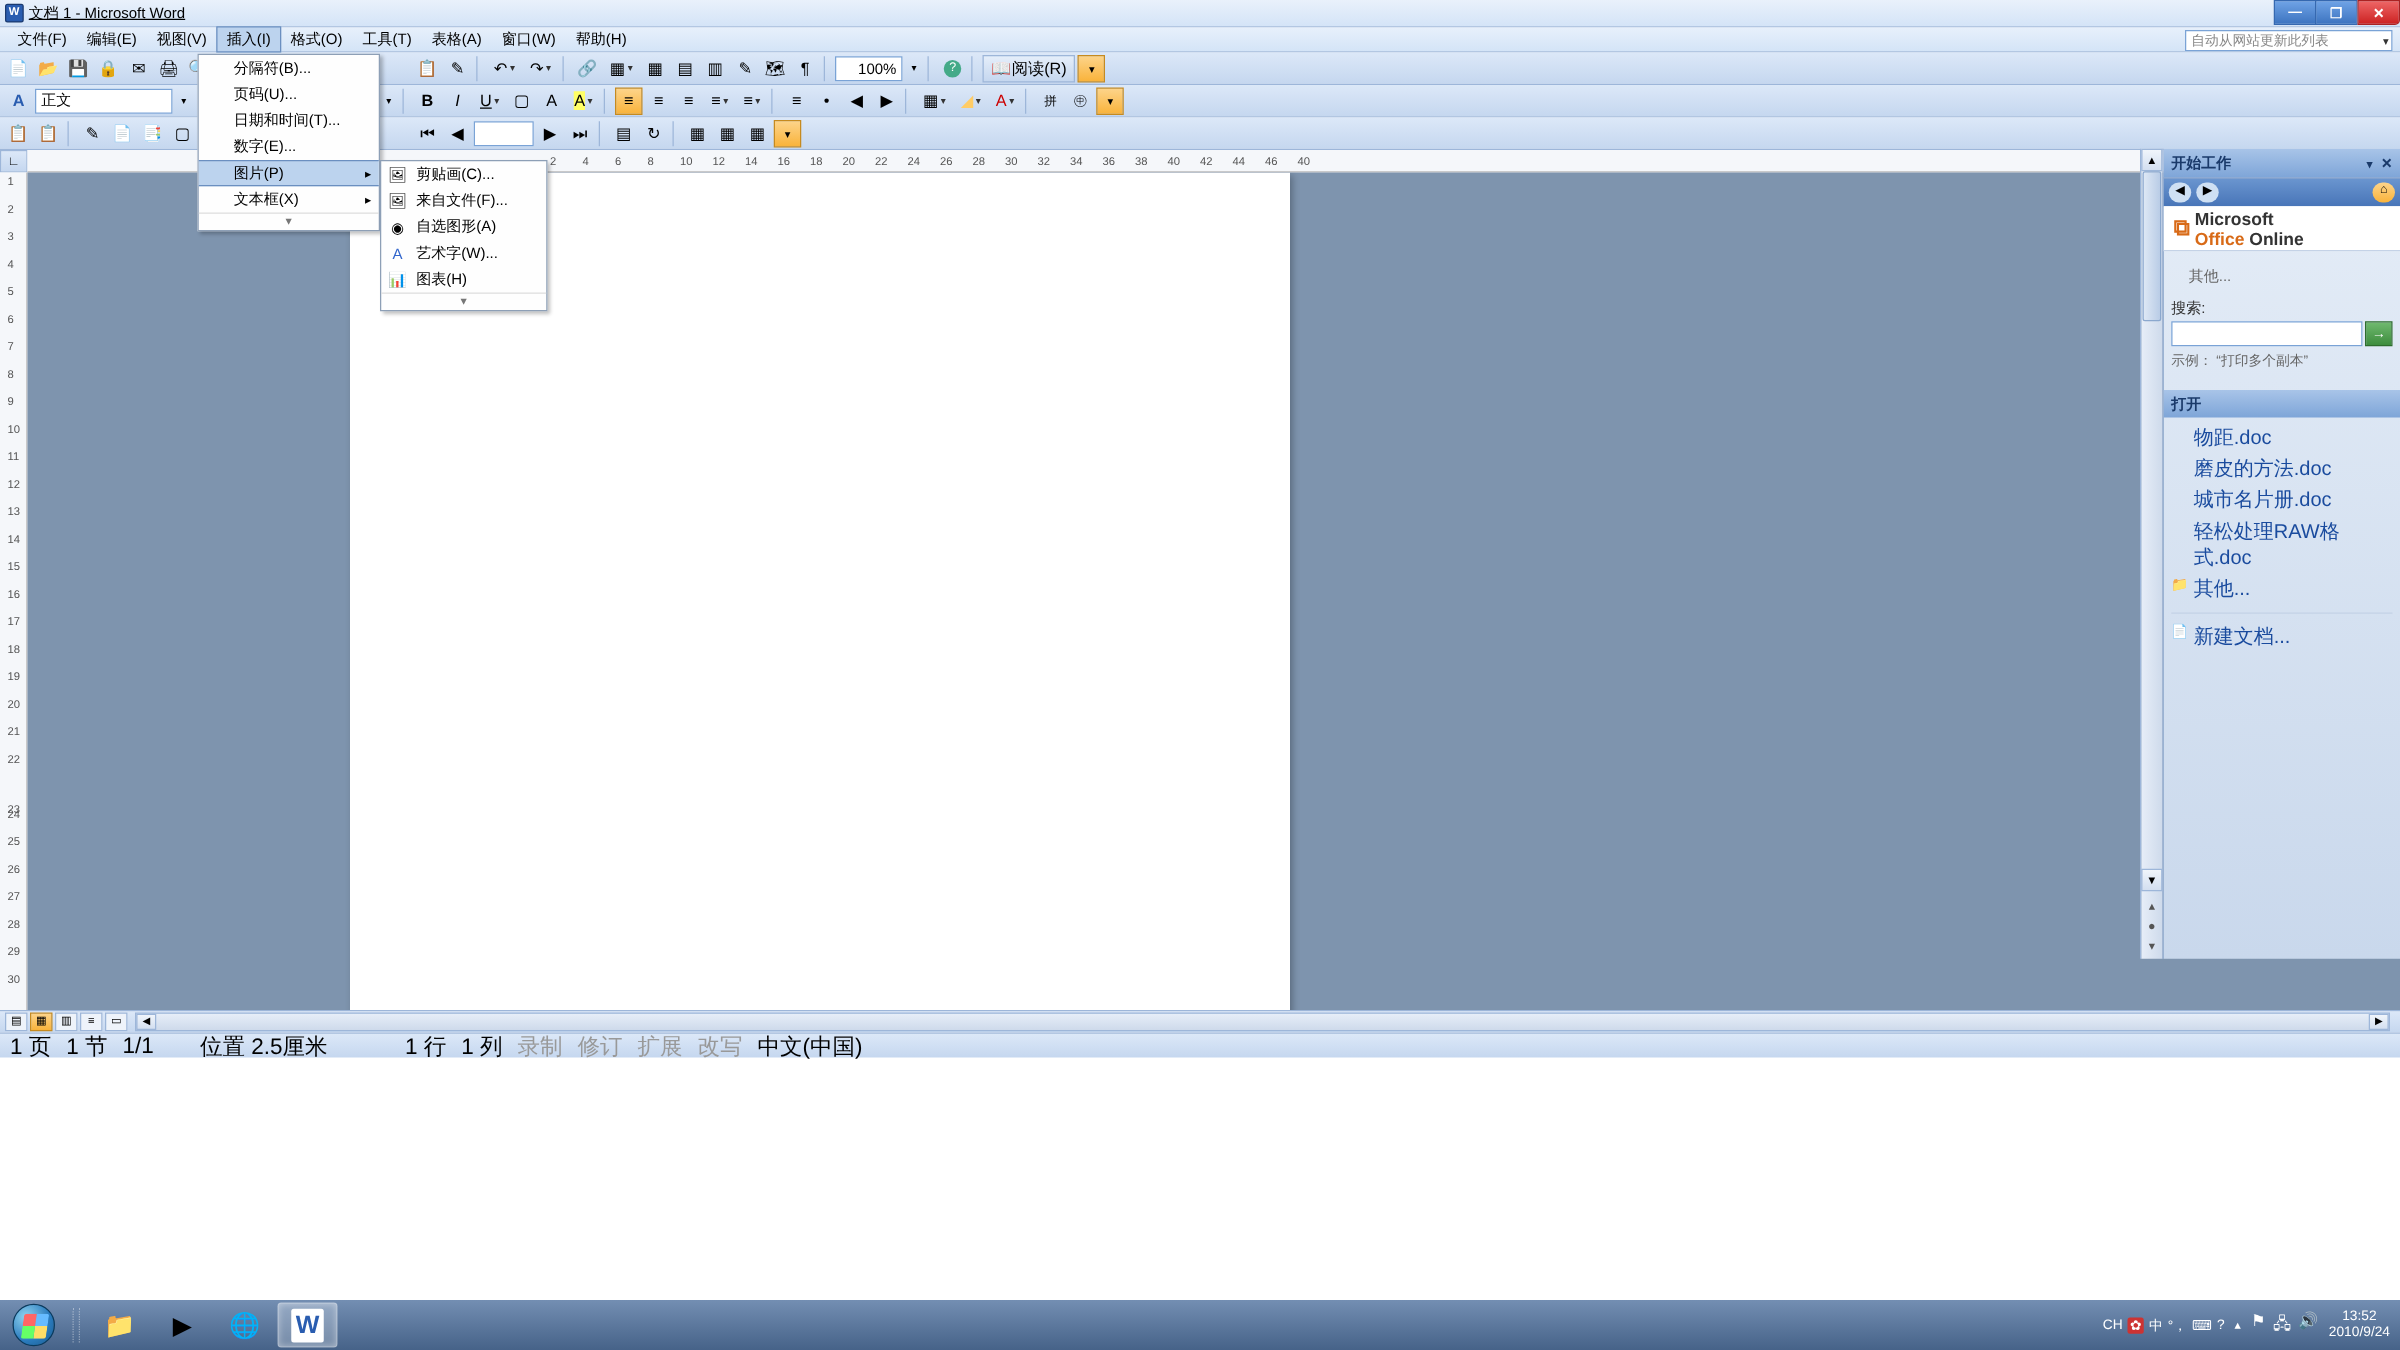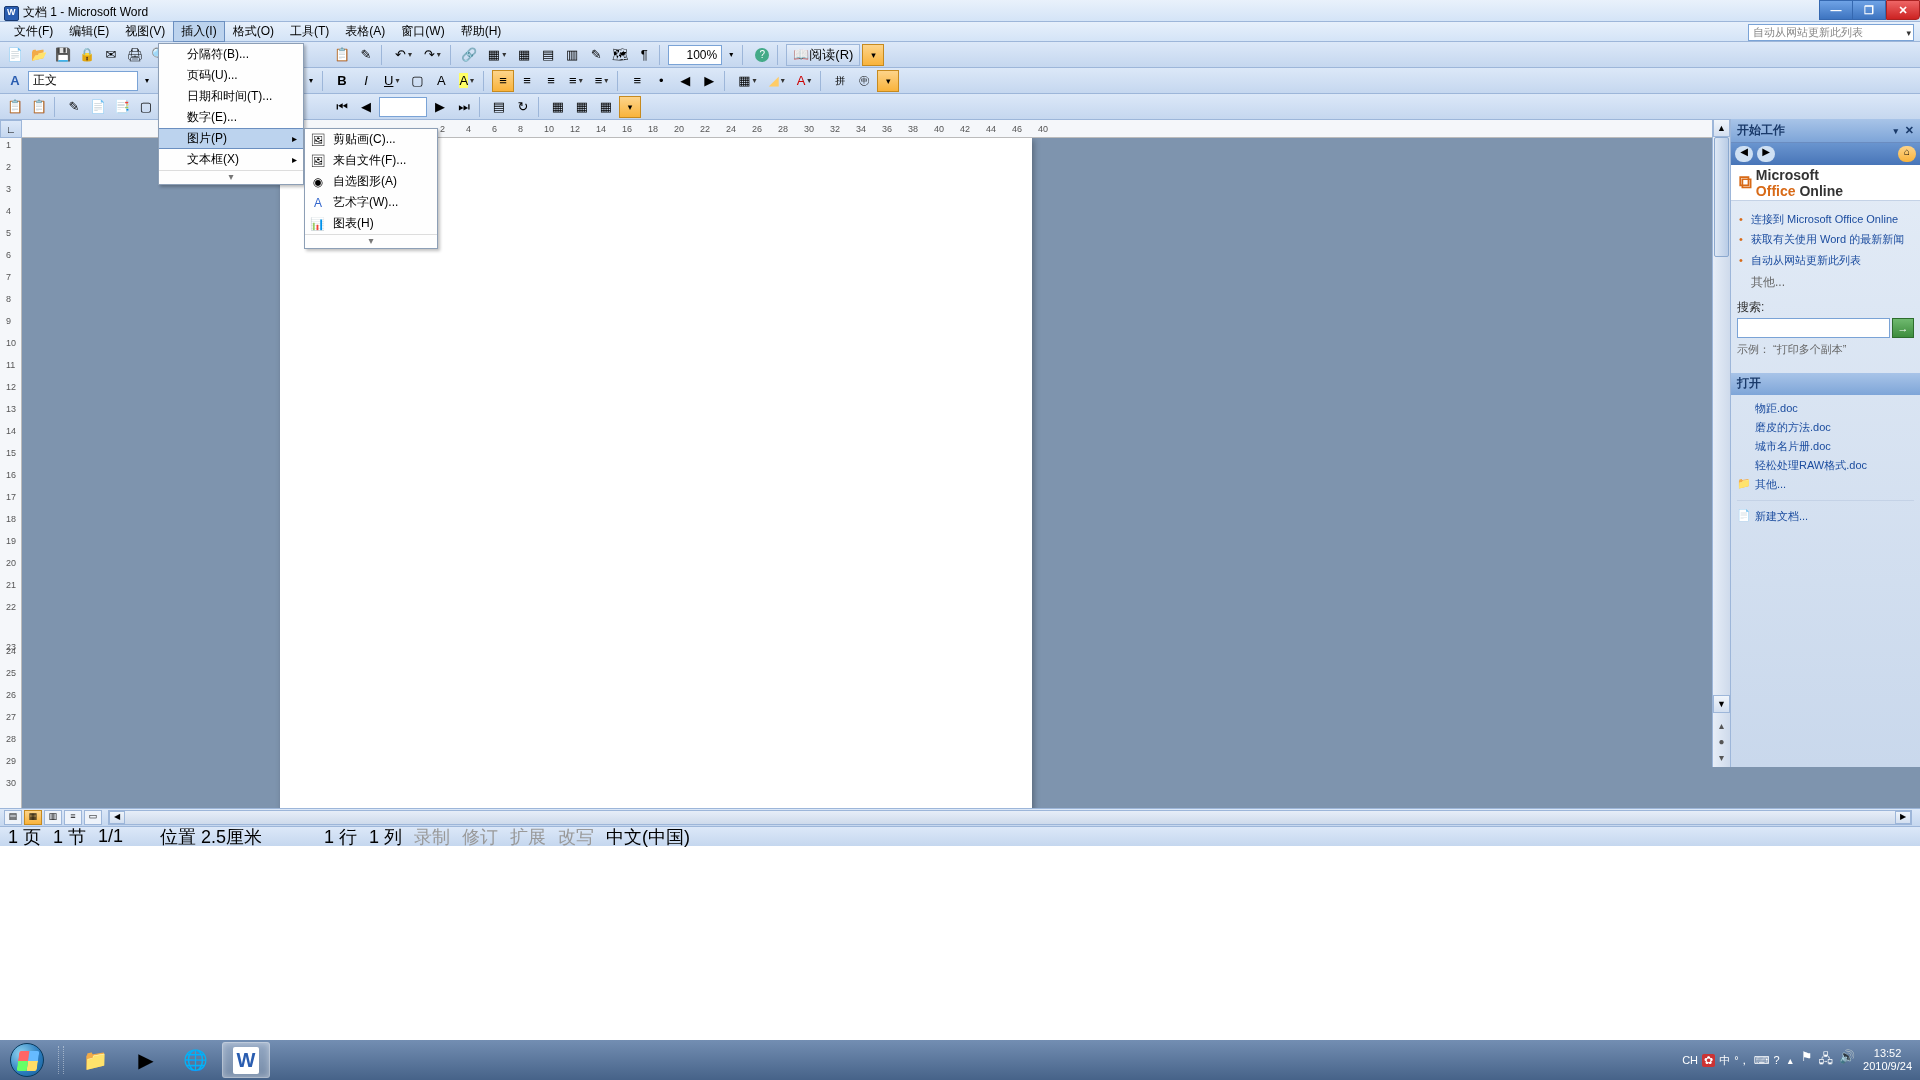--- a/index.html
+++ b/index.html
@@ -1,19 +1,19 @@
 <!DOCTYPE html>
 <html><head>
 <meta charset="utf-8">
 <style>
 * { margin: 0; padding: 0; box-sizing: border-box; font-family: "Microsoft YaHei", "SimSun", sans-serif; }
 body { width: 1920px; height: 1080px; overflow: hidden; user-select: none; background: #fff; }
 
 
-.titlebar { height: 22px; background: linear-gradient(to bottom, #e9f1fb, #d4e4f7); display: flex; align-items: flex-end; padding: 0 4px; border-bottom: 1px solid #9db6d9; }
+.titlebar { height: 22px; background: linear-gradient(to bottom, #e9f1fb, #d4e4f7); display: flex; align-items: center; padding: 0 4px; border-bottom: 1px solid #9db6d9; text-decoration: underline; }
 .titlebar .appicon { width: 15px; height: 15px; background: #2a5db0; border: 1px solid #1a3a70; display: inline-block; margin-right: 4px; border-radius: 2px; position: relative; }
 .titlebar .appicon::after { content: "W"; color: #fff; font-size: 9px; font-weight: bold; position: absolute; top: 0; left: 2px; }
 .title-text { font-size: 12px; color: #000; }
 .wincontrols { position: absolute; right: 0; top: 0; display: flex; }
 .wincontrols div { width: 34px; height: 20px; display: flex; align-items: center; justify-content: center; font-size: 11px; font-weight: bold; color: #fff; }
 .wincontrols .min, .wincontrols .max { background: linear-gradient(to bottom, #6fa3e6, #3d74c0); border: 1px solid #3568b0; margin-left: -1px; }
 .wincontrols .close { background: linear-gradient(to bottom, #e66, #c22); border: 1px solid #a22; border-radius: 0 0 4px 0; }
 
 
 .menubar { height: 20px; background: linear-gradient(to bottom, #e7f0fb, #d4e4f7); display: flex; align-items: center; padding: 0 6px; font-size: 12px; border-bottom: 1px solid #9db6d9; }
@@ -86,21 +86,21 @@
 .tp-body li::before { content: "•"; position: absolute; left: 2px; color: #d86a17; }
 .tp-body .plain { color: #666; padding-left: 14px; margin-top: 4px; }
 .tp-search { margin-top: 8px; }
 .tp-search label { display: block; color: #333; margin-bottom: 2px; }
 .tp-search .row { display: flex; gap: 2px; }
 .tp-search input { flex: 1; height: 20px; border: 1px solid #7aa3d6; padding: 0 2px; font-size: 11px; }
 .tp-search button { width: 22px; height: 20px; background: linear-gradient(to bottom,#6fb96f,#3d8d3d); border: 1px solid #2d6d2d; color: #fff; font-size: 11px; }
 .tp-ex { color: #666; font-size: 11px; margin-top: 4px; }
 .tp-section-h { height: 22px; background: linear-gradient(to bottom,#a8c4e8,#7ea5d8); color: #1a3a6a; font-weight: bold; display: flex; align-items: center; padding: 2px 6px; margin-top: 8px; }
 .tp-files { padding: 4px 6px; }
-.tp-files a { display: block; color: #1a4b9e; padding: 2px 0 2px 18px; font-size: 11px; position: relative; }
+.tp-files a { display: block; color: #1a4b9e; padding: 2px 0 2px 18px; font-size: 16px; position: relative; }
 .tp-files .folder::before { content: "📁"; position: absolute; left: 0; font-size: 11px; }
 .tp-files .doc::before { content: "📄"; position: absolute; left: 0; font-size: 11px; }
 
 
 .wintaskbar { position: absolute; bottom: 0; left: 0; right: 0; height: 40px; background: linear-gradient(to bottom, rgba(100,130,170,.9), rgba(60,90,130,.95)); display: flex; align-items: center; }
 .startbtn { width: 54px; height: 40px; display: flex; align-items: center; justify-content: center; }
 .orb { width: 34px; height: 34px; border-radius: 50%; background: radial-gradient(circle at 30% 30%, #8fd3f0, #2a7bbd 60%, #1a5a8d); border: 1px solid #0a3a5d; position: relative; }
 .orb::after { content: ""; position: absolute; top: 7px; left: 7px; width: 20px; height: 20px; background:
   linear-gradient(to bottom, #f66 50%, #6f6 50%) left/50% 100% no-repeat,
   linear-gradient(to bottom, #6bf 50%, #fd6 50%) right/50% 100% no-repeat;
@@ -391,25 +391,20 @@
   <div class="tp-tabs">
     <span class="tp-tab">◀</span>
     <span class="tp-tab">▶</span>
     <span class="tp-tab" style="margin-left:auto;background:linear-gradient(to bottom,#fdd48a,#f9b33b)">⌂</span>
   </div>
   <div class="tp-logo">
     <span style="font-size:18px;margin-right:4px;color:#d86a17">⧉</span>
     <span><span class="off">Microsoft</span><br><span class="orange">Office</span><span class="off"> Online</span></span>
   </div>
   <div class="tp-body">
-    <ul>
-      <li>连接到 Microsoft Office Online</li>
-      <li>获取有关使用 Word 的最新新闻</li>
-      <li>自动从网站更新此列表</li>
-    </ul>
     <div class="plain">其他...</div>
     <div class="tp-search">
       <label>搜索:</label>
       <div class="row">
         <input type="text" style="">
         <button>→</button>
       </div>
     </div>
     <div class="tp-ex">示例：  “打印多个副本”</div>
   </div>

